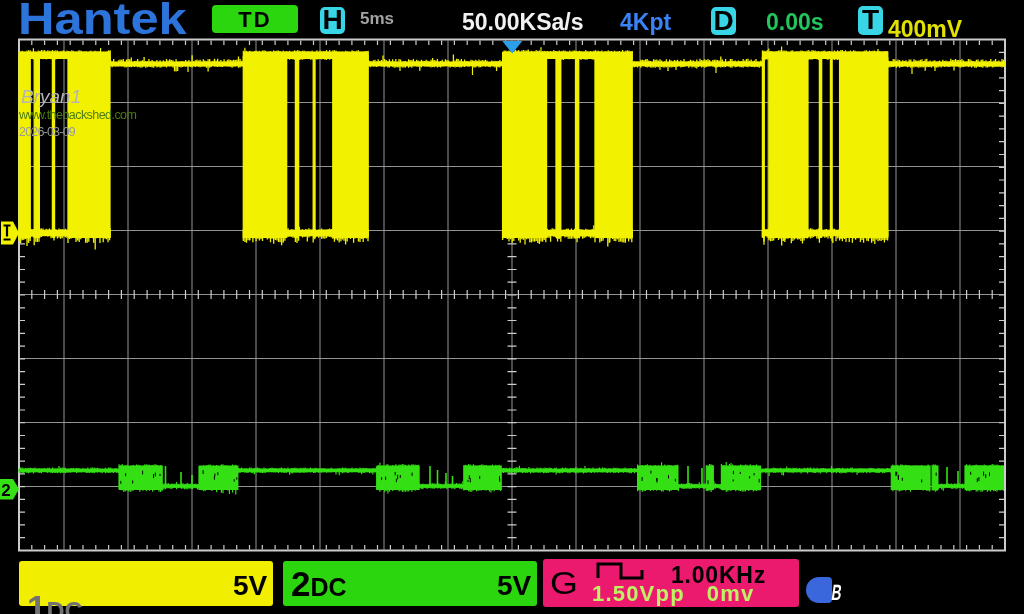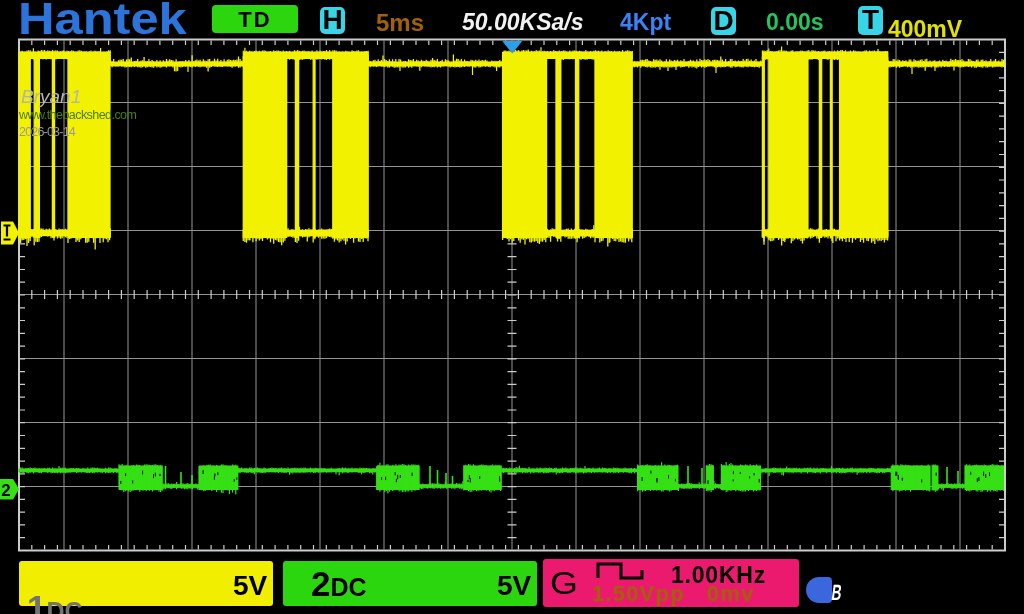--- a/index.html
+++ b/index.html
@@ -74,39 +74,39 @@
 <path d="M3.5 225.5 h7 M7 225.5 v11 M3.5 239.5 h7" stroke="#000" stroke-width="2.2" fill="none"></path>
 <path d="M0 479 H13 L19 489 L13 499.5 H0 Z" fill="#35e015"></path>
 <text x="6" y="496" font-family="Liberation Sans, sans-serif" font-size="17" font-weight="bold" fill="#000" text-anchor="middle">2</text>
 <path d="M502.3 41 H522.3 L512.3 53.5 Z" fill="#2d9fe8"></path>
   </svg>
 
 <div class="abs b" style="left:18px;top:-5.75px;font-size:44px;color:#2c73da;letter-spacing:0px;transform:scaleX(1.15);transform-origin:0 0;">Hantek</div>
 <div class="abs" style="left:212px;top:5px;width:86px;height:28px;background:#2bd60e;border-radius:4px;"></div>
 <div class="abs b" style="left:212px;top:7px;width:86px;font-size:22px;color:#000;text-align:center;letter-spacing:2px;">TD</div>
 <div class="badge" style="left:320px;top:7px;width:25px;height:27px;font-size:28px;line-height:26px;">H</div>
-<div class="abs b" style="left:376px;top:9px;font-size:24px;color:#a16207;">5ms</div>
-<div class="abs b" style="left:462px;top:9px;font-size:23px;color:#f2f2f2;font-style:italic;">50.00KSa/s</div>
+<div class="abs b" style="left:360px;top:9px;font-size:17px;color:#a3a3a3;">5ms</div>
+<div class="abs b" style="left:462px;top:9px;font-size:23px;color:#f2f2f2;">50.00KSa/s</div>
 <div class="abs b" style="left:620px;top:9px;font-size:23px;color:#3b82f6;">4Kpt</div>
 <div class="badge" style="left:711px;top:7px;width:25px;height:28px;font-size:28px;line-height:27px;">D</div>
 <div class="abs b" style="left:766px;top:9px;font-size:23px;color:#22c55e;">0.00s</div>
 <div class="badge" style="left:858px;top:6px;width:25px;height:29px;font-size:28px;line-height:28px;">T</div>
 <div class="abs b" style="left:888px;top:16px;font-size:23px;color:#e2e200;">400mV</div>
 
 <div class="abs" style="left:21px;top:86px;font-size:19px;color:#b4b4b4;font-style:italic;">Bryan1</div>
 <div class="abs" style="left:19px;top:107.5px;font-size:12.5px;letter-spacing:-0.55px;color:#4d7c0f;">www.thebackshed.com</div>
-<div class="abs" style="left:19px;top:124.5px;font-size:12.5px;letter-spacing:-0.8px;color:#9a9a9a;">2026-03-14</div>
+<div class="abs" style="left:19px;top:124.5px;font-size:12.5px;letter-spacing:-0.8px;color:#9a9a9a;">2026-03-09</div>
 
 <div class="abs" style="left:19px;top:561px;width:254px;height:45px;background:#f2ee00;border-radius:3px;"></div>
 <div class="abs b" style="left:27px;top:588px;font-size:35px;color:#737373;">1<span style="font-size:25px;">DC</span></div>
 <div class="abs b" style="left:233px;top:570px;font-size:28px;color:#000;">5V</div>
 <div class="abs" style="left:283px;top:561px;width:254px;height:45px;background:#2bd60e;border-radius:3px;"></div>
-<div class="abs b" style="left:291px;top:564px;font-size:35px;color:#000;margin-left:20px;">2<span style="font-size:25px;">DC</span></div>
+<div class="abs b" style="left:291px;top:564px;font-size:35px;color:#000;">2<span style="font-size:25px;">DC</span></div>
 <div class="abs b" style="left:497px;top:570px;font-size:28px;color:#000;">5V</div>
 <div class="abs" style="left:543px;top:559px;width:256px;height:48px;background:#ec1a6e;border-radius:3px;"></div>
 <div class="abs" style="left:550px;top:565px;font-size:32px;color:#000;transform:scaleX(1.12);transform-origin:0 0;">G</div>
 <svg class="abs" style="left:595px;top:562px" width="50" height="18" viewBox="0 0 50 18">
 <path d="M3 16 V2 H26 V16 H47 V8" stroke="#000" stroke-width="3" fill="none"></path>
   </svg>
 <div class="abs b" style="left:671px;top:562px;font-size:23px;letter-spacing:0.8px;color:#000;text-align:right;">1.00KHz</div>
-<div class="abs b" style="left:592px;top:581px;font-size:22px;letter-spacing:1.2px;color:#a16207;">1.50Vpp&nbsp;&nbsp;&nbsp;0mv</div>
+<div class="abs b" style="left:592px;top:581px;font-size:22px;letter-spacing:1.2px;color:#bef264;">1.50Vpp&nbsp;&nbsp;&nbsp;0mv</div>
 <div class="abs" style="left:806px;top:577px;width:26px;height:26px;background:#3a67dc;border-radius:13px 4px 4px 13px;"></div>
 <div class="abs b" style="left:830px;top:579.5px;font-size:22px;color:#fff;transform:skewX(-8deg) scaleX(0.62);transform-origin:0 100%;">B</div>
 
 </body></html>

